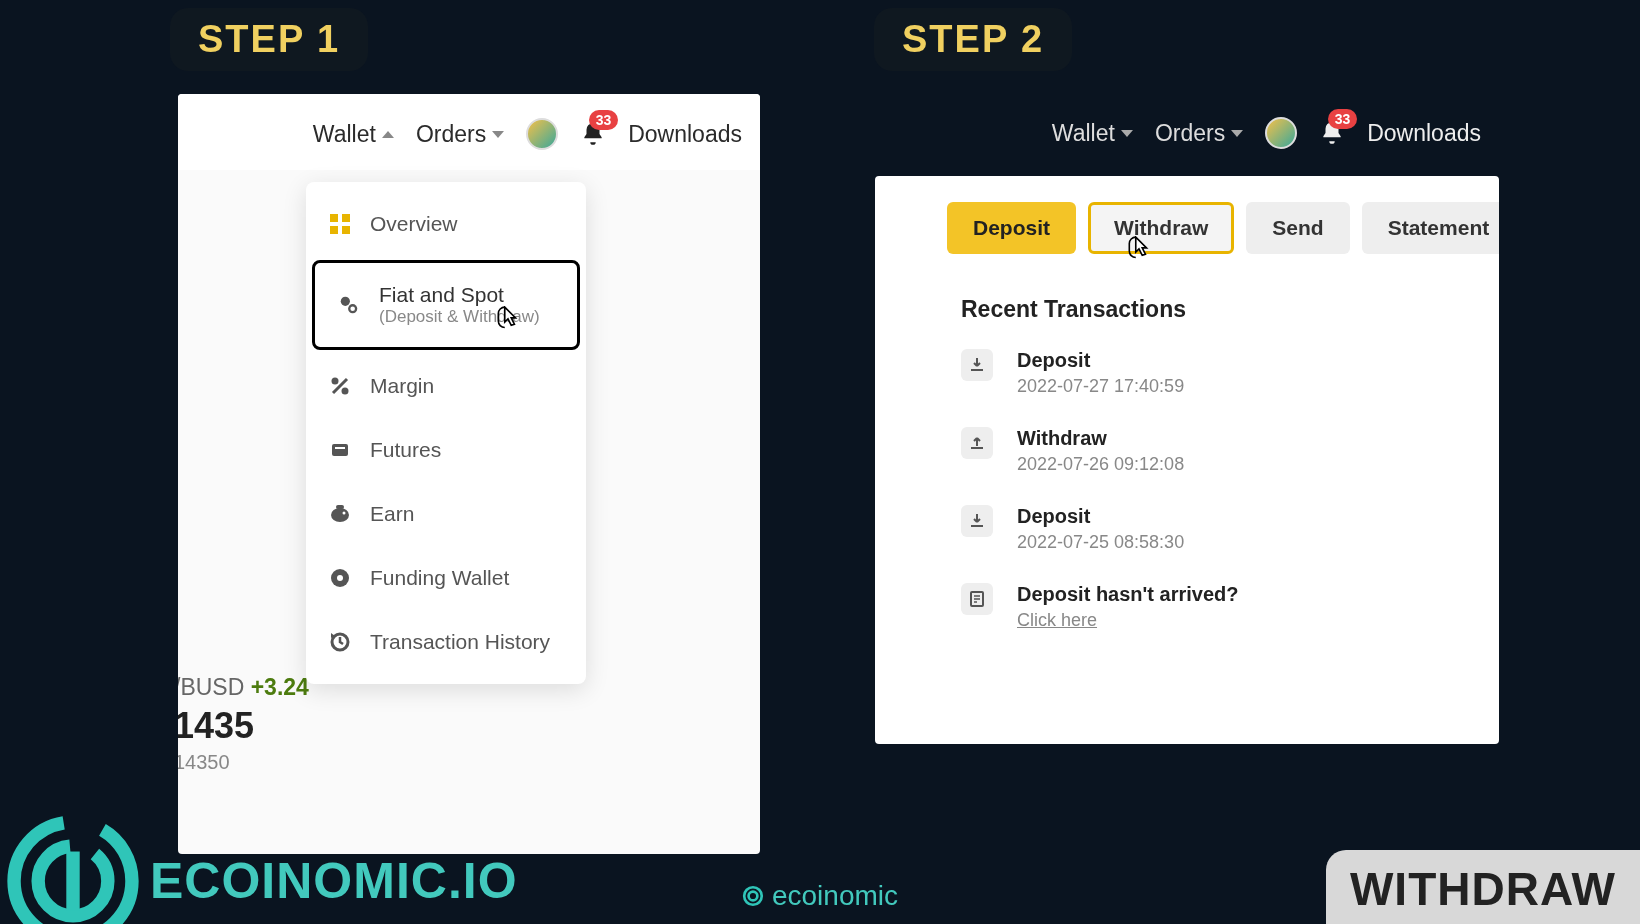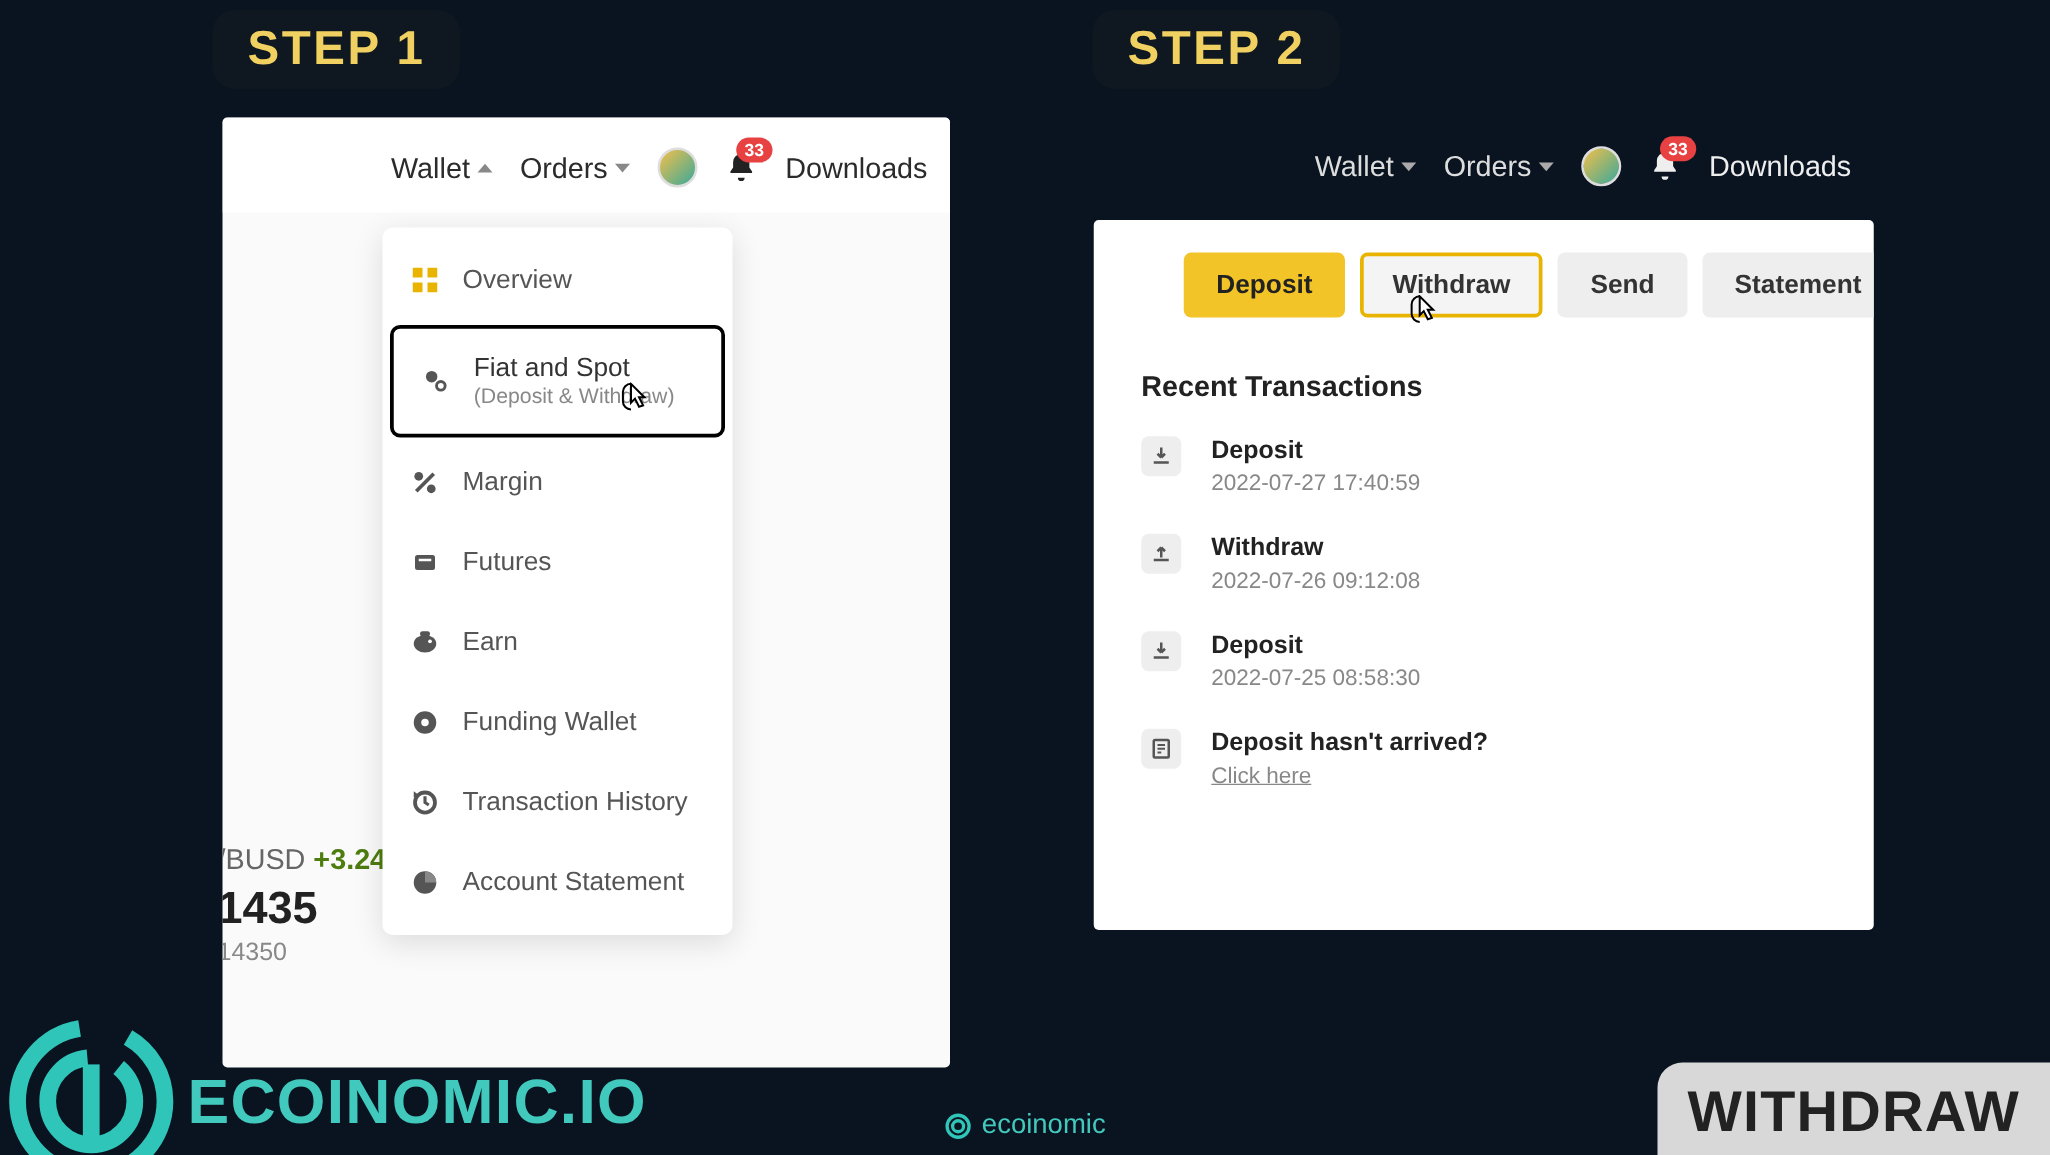--- a/index.html
+++ b/index.html
@@ -144,21 +144,21 @@
   cursor: pointer;
   white-space: nowrap;
 }
 .action-btn.primary { background: #f3c427; color: #222; }
 .action-btn.highlight { border: 3px solid #e8b400; padding: 11px 23px; background: #f4f4f4;}
 .cursor2 {
   position: absolute;
   left: 253px; top: 60px;
   width: 22px; height: 28px;
 }
-.rt-section { padding: 18px 40px 0 38px; }
+.rt-section { padding: 18px 40px 0 86px; }
 .rt-title { font-size: 23px; font-weight: 700; color: #222; margin-bottom: 26px; }
 .tx-item { display: flex; gap: 24px; align-items: flex-start; margin-bottom: 30px; }
 .tx-ico { width: 32px; height: 32px; background: #eee; border-radius: 6px; display:flex; align-items:center; justify-content:center; color:#555;}
 .tx-type { font-size: 20px; font-weight: 700; color: #222; }
 .tx-time { font-size: 18px; color: #888; margin-top: 4px;}
 .help-link { font-size: 18px; color: #888; text-decoration: underline; margin-top: 4px;}
 
 .brand-logo {
   position: absolute;
   left: 6px; bottom: -24px;
@@ -171,22 +171,22 @@
   font-weight: 800;
   font-size: 50px;
   letter-spacing: 1px;
   font-family: Arial Black, Impact, sans-serif;
 }
 .center-brand {
   position: absolute;
   left: 50%; bottom: 12px;
   transform: translateX(-50%);
   color: #42c9bd;
-  font-size: 22px;
-  display: flex; align-items: flex-end; gap: 8px;
+  font-size: 28px;
+  display: flex; align-items: center; gap: 8px;
 }
 .withdraw-label {
   position: absolute;
   right: 0; bottom: 0;
   background: #d8d8d8;
   color: #222;
   font-weight: 900;
   font-size: 46px;
   padding: 12px 24px 8px 24px;
   border-top-left-radius: 20px;
@@ -292,29 +292,20 @@
     </div>
     <div class="dd-item">
       <span class="dd-icon">
         <svg width="22" height="20" viewBox="0 0 22 20">
             <circle cx="11" cy="10" r="8" fill="none" stroke="#555" stroke-width="3"></circle>
             <path d="M11 5v5l3 2" stroke="#555" stroke-width="2.5" fill="none"></path>
             <path d="M2 6 L2 1 L6 4 Z" fill="#555"></path>
           </svg>
       </span>
       <span class="dd-title">Transaction History</span>
-    </div>
-    <div class="dd-item">
-      <span class="dd-icon">
-        <svg width="20" height="20" viewBox="0 0 20 20">
-            <circle cx="10" cy="10" r="9" fill="#555"></circle>
-            <path d="M10 10 L10 1 A9 9 0 0 1 19 10 Z" fill="#888"></path>
-          </svg>
-      </span>
-      <span class="dd-title">Account Statement</span>
     </div>
 
     <svg class="cursor1" viewBox="0 0 20 26">
       <path d="M7 1 L7 15 L10 12 L13 18 L16 17 L13 11 L17 11 Z" fill="#fff" stroke="#000" stroke-width="1.5"></path>
       <path d="M7 1 A6 6 0 0 0 1 7 L1 14 A6 6 0 0 0 7 20" fill="none" stroke="#000" stroke-width="1.5"></path>
     </svg>
   </div>
 </div>
 
 <div class="p2-topbar-outer">

